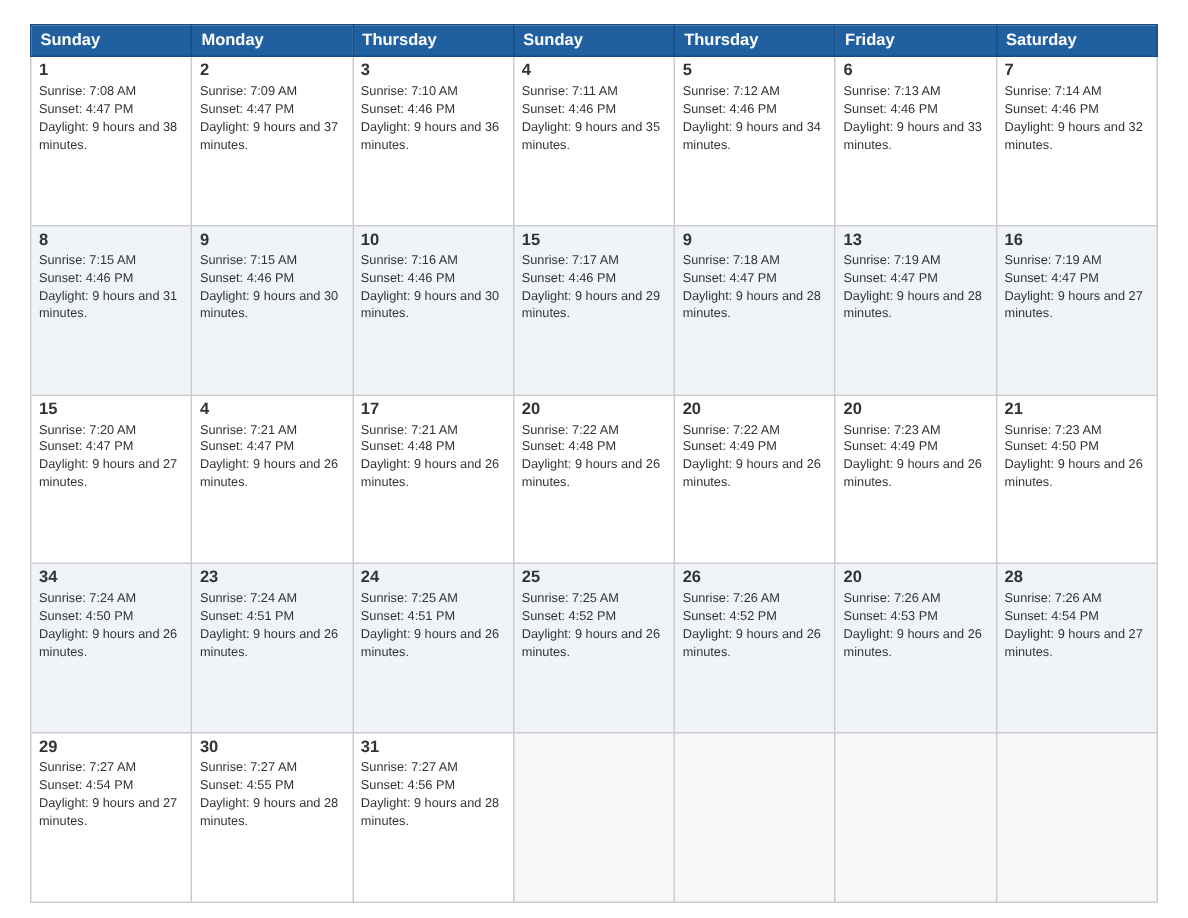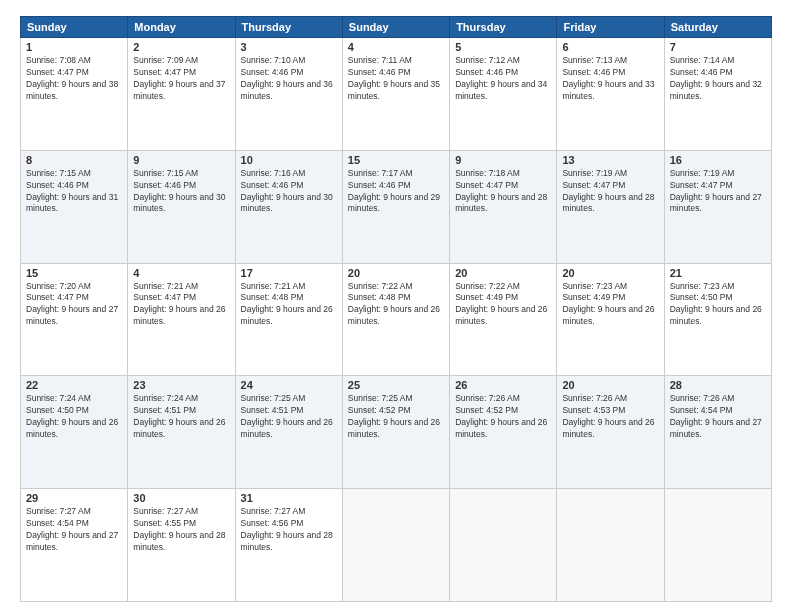--- a/index.html
+++ b/index.html
@@ -278,21 +278,21 @@
         <span class="day-number">21</span>
         <div class="day-info">
           Sunrise: 7:23 AM<br>
           Sunset: 4:50 PM<br>
           Daylight: 9 hours and 26 minutes.
         </div>
       </td>
         </tr>
         <tr>
           <td>
-        <span class="day-number">22</span>
+        <span class="day-number">34</span>
         <div class="day-info">
           Sunrise: 7:24 AM<br>
           Sunset: 4:50 PM<br>
           Daylight: 9 hours and 26 minutes.
         </div>
       </td>
           <td>
         <span class="day-number">23</span>
         <div class="day-info">
           Sunrise: 7:24 AM<br>

